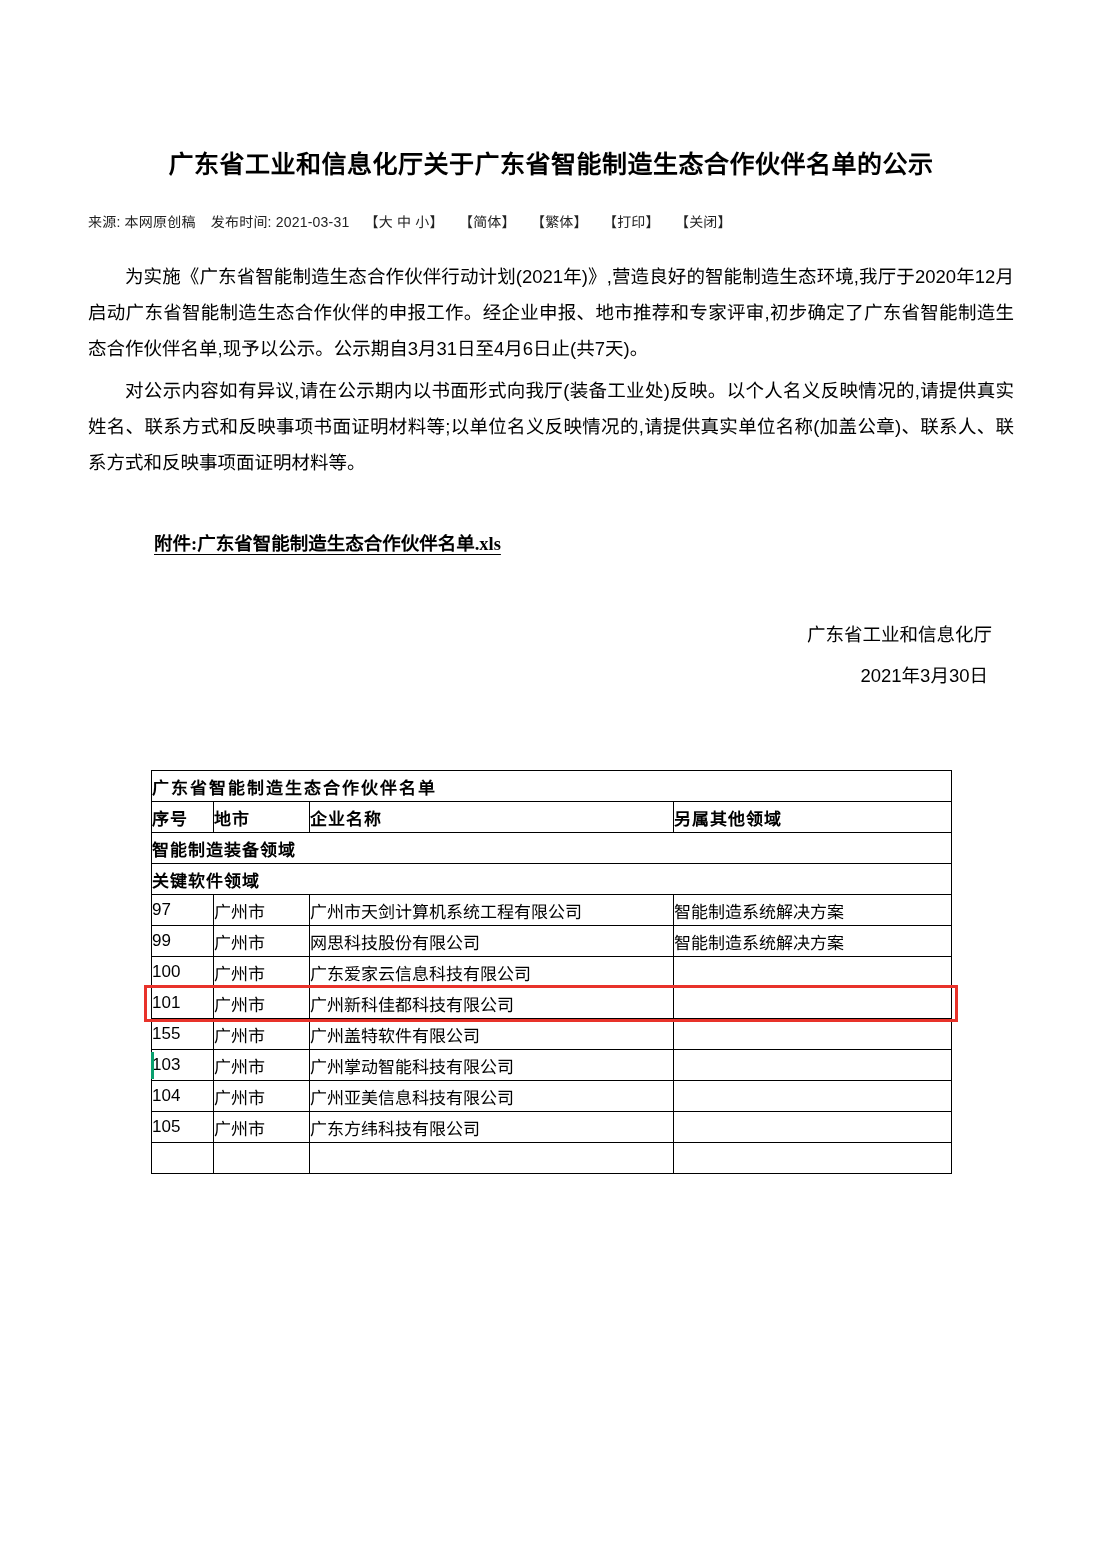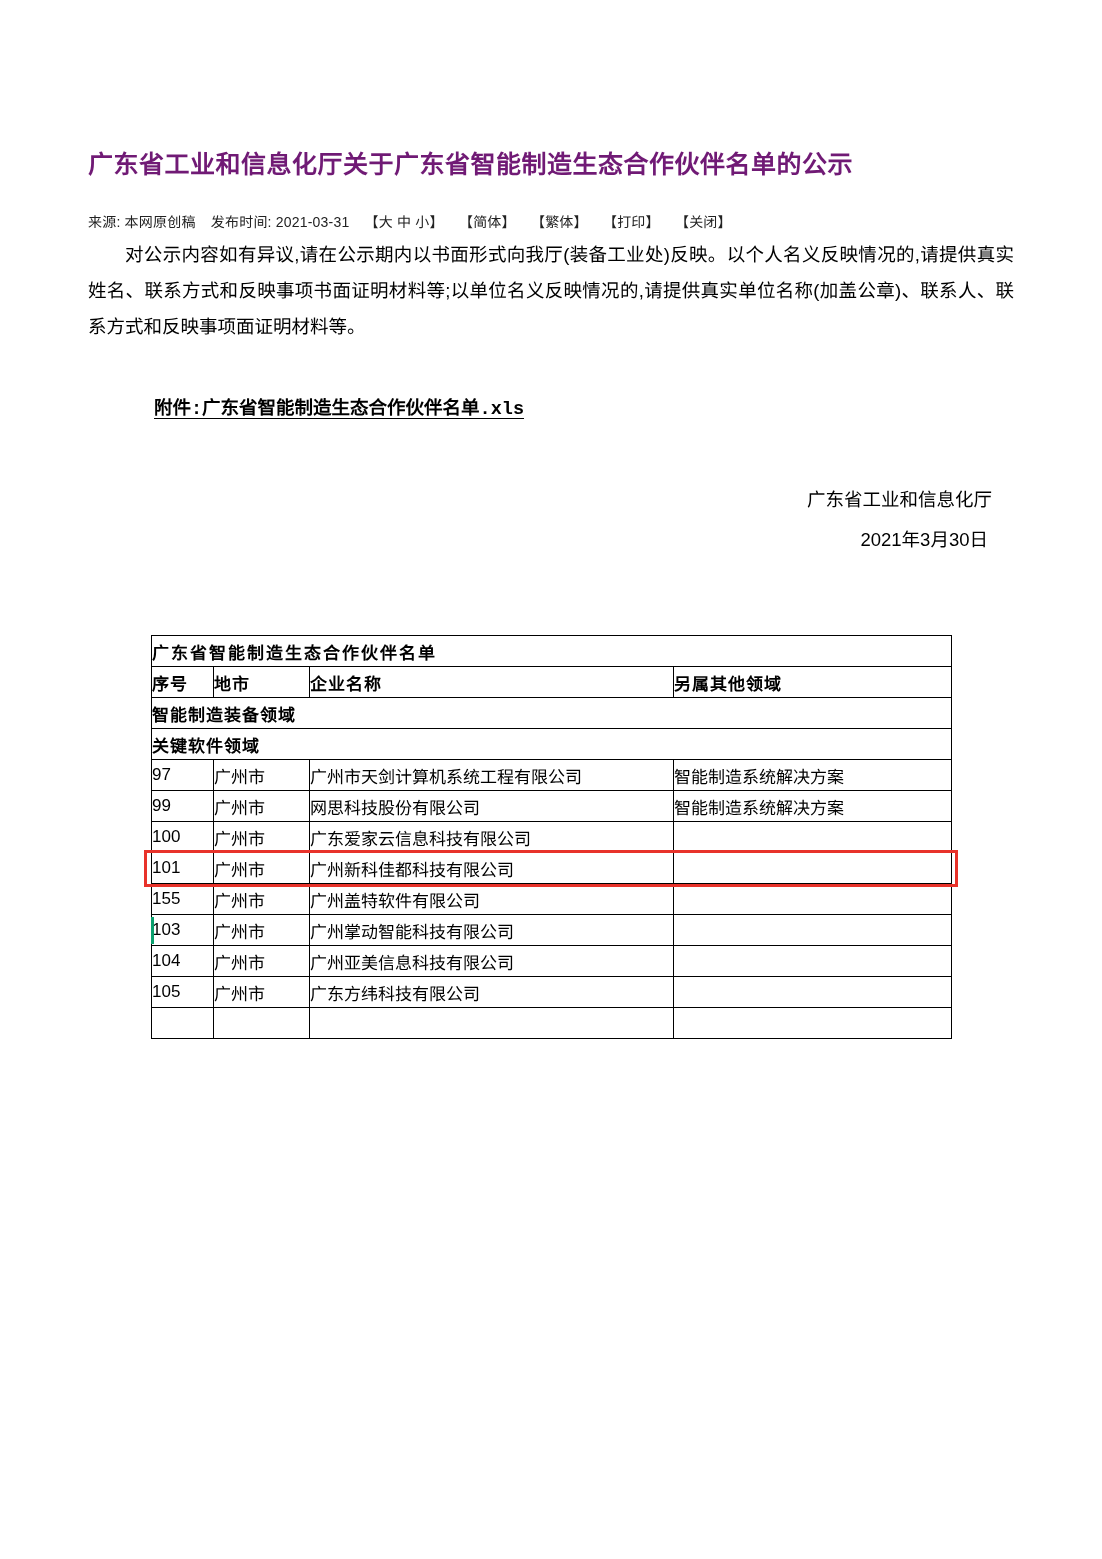--- a/index.html
+++ b/index.html
@@ -16,28 +16,28 @@
     overflow: hidden;
   }
   .page {
     width: 1102px;
     height: 1559px;
     position: relative;
     box-sizing: border-box;
     padding: 0 88px;
   }
   .doc-title {
-    text-align: left;
+    text-align: center;
     font-family: "Liberation Sans", "DejaVu Sans", sans-serif;
     font-weight: bold;
     font-size: 25px;
     letter-spacing: 0.5px;
     margin-top: 148px;
     line-height: 1.3;
-    color: #701a75;
+    color: #000000;
   }
   .meta-line {
     font-family: "Liberation Sans", "DejaVu Sans", sans-serif;
     font-size: 14px;
     color: #222;
     margin-top: 30px;
     letter-spacing: 0.2px;
   }
   .meta-line span.sep {
     display: inline-block;
@@ -54,21 +54,21 @@
     line-height: 1.95;
     text-align: justify;
     text-justify: inter-ideograph;
     text-indent: 2em;
     margin: 0;
     color: #000;
   }
   .para1 { margin-top: 28px; }
   .para2 { margin-top: 6px; }
   .attachment {
-    font-family: Liberation Mono, monospace;
+    font-family: Liberation Serif, serif;
     font-size: 18.5px;
     font-weight: bold;
     margin-top: 48px;
     margin-left: 66px;
     text-decoration: underline;
     text-underline-offset: 4px;
     cursor: pointer;
     display: inline-block;
   }
   .signature {
@@ -174,20 +174,21 @@
     <span class="sep"></span>
     <a class="meta-link">【简体】</a>
     <span class="sep"></span>
     <a class="meta-link">【繁体】</a>
     <span class="sep"></span>
     <a class="meta-link">【打印】</a>
     <span class="sep"></span>
     <a class="meta-link">【关闭】</a>
   </div>
 
+  <p class="body-para para1">为实施《广东省智能制造生态合作伙伴行动计划(2021年)》,营造良好的智能制造生态环境,我厅于2020年12月启动广东省智能制造生态合作伙伴的申报工作。经企业申报、地市推荐和专家评审,初步确定了广东省智能制造生态合作伙伴名单,现予以公示。公示期自3月31日至4月6日止(共7天)。</p>
   <p class="body-para para2">对公示内容如有异议,请在公示期内以书面形式向我厅(装备工业处)反映。以个人名义反映情况的,请提供真实姓名、联系方式和反映事项书面证明材料等;以单位名义反映情况的,请提供真实单位名称(加盖公章)、联系人、联系方式和反映事项面证明材料等。</p>
 
   <div class="attachment">附件:广东省智能制造生态合作伙伴名单.xls</div>
 
   <div class="signature">
     <span>广东省工业和信息化厅</span>
     <span class="date">2021年3月30日</span>
   </div>
 
   <div class="table-wrap">

